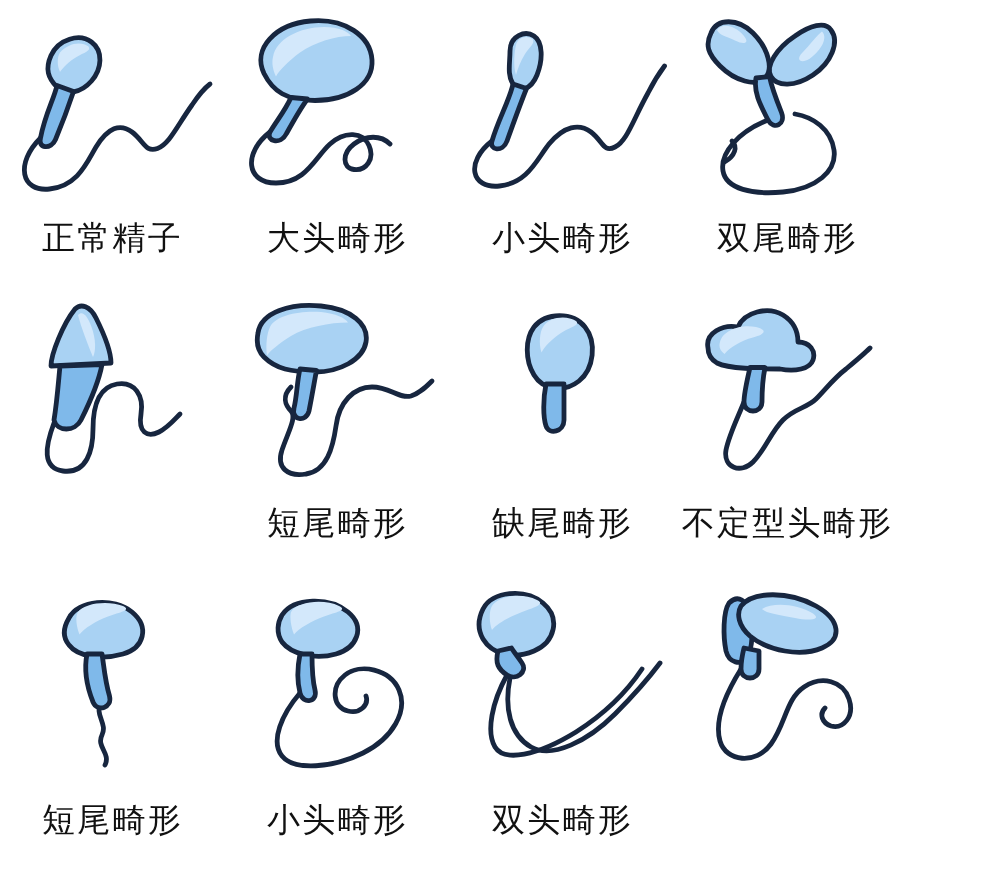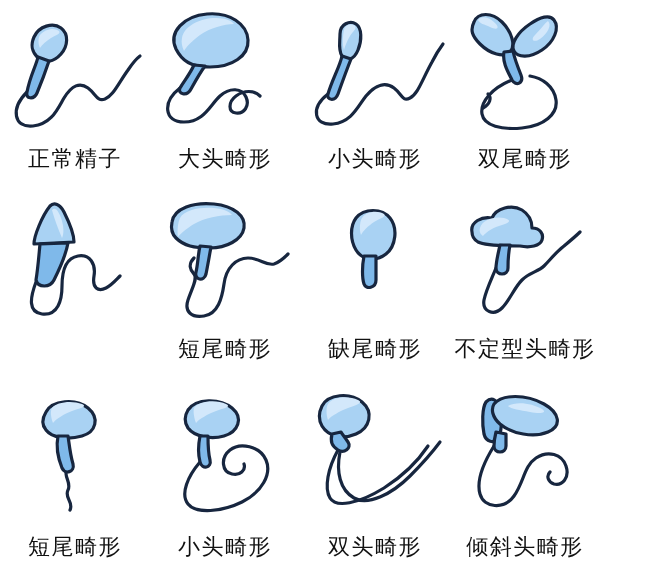--- a/index.html
+++ b/index.html
@@ -217,16 +217,15 @@
       <svg width="150" height="132" viewBox="0 0 150 132">
         <g fill="none" stroke="#17263f" stroke-width="3.2" stroke-linecap="round" stroke-linejoin="round">
           <path d="M44 62 C34 78 26 96 30 110 C34 124 54 126 64 112 C74 98 74 82 86 74 C98 66 112 70 116 82 C120 94 112 102 104 100 C98 98 96 92 100 88"></path>
           <path d="M36 18 C42 12 48 16 50 26 C52 36 52 48 48 54 C44 60 36 58 34 50 C32 40 32 24 36 18 Z" fill="#7fb9ea"></path>
           <path d="M44 20 C52 10 76 10 94 20 C110 29 112 42 98 48 C84 54 62 50 50 40 C42 33 41 25 44 20 Z" fill="#a9d2f3"></path>
           <path d="M46 48 C44 56 44 60 44 62 C44 70 56 70 56 62 C56 56 56 52 56 50 Z" fill="#7fb9ea"></path>
         </g>
         <path d="M58 22 C66 17 82 19 92 25 C98 29 90 30 80 28 C70 26 61 25 58 22 Z" fill="#d3e8fb" stroke="none"></path>
       </svg>
     </div>
-    <div class="caption">倾斜头畸形</div>
   </div>
 
 </div>
 
 </body></html>

